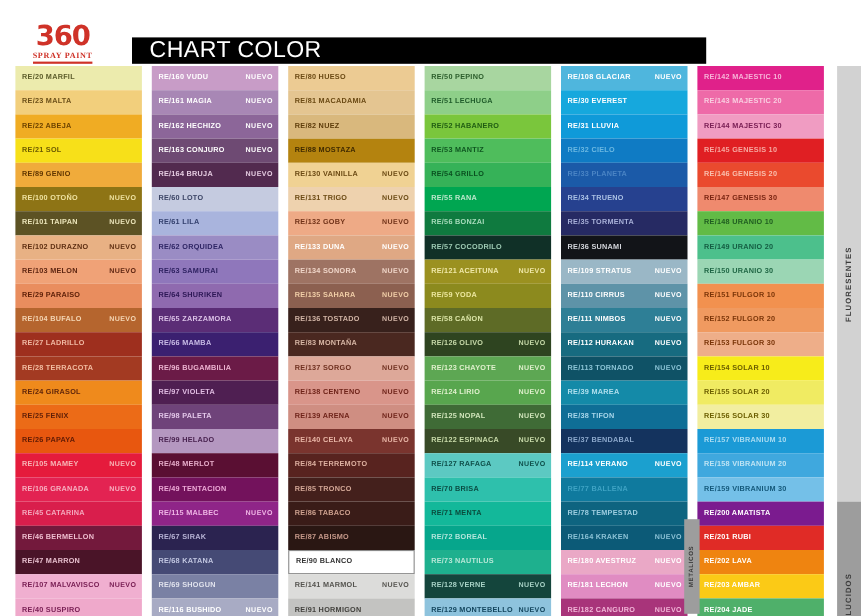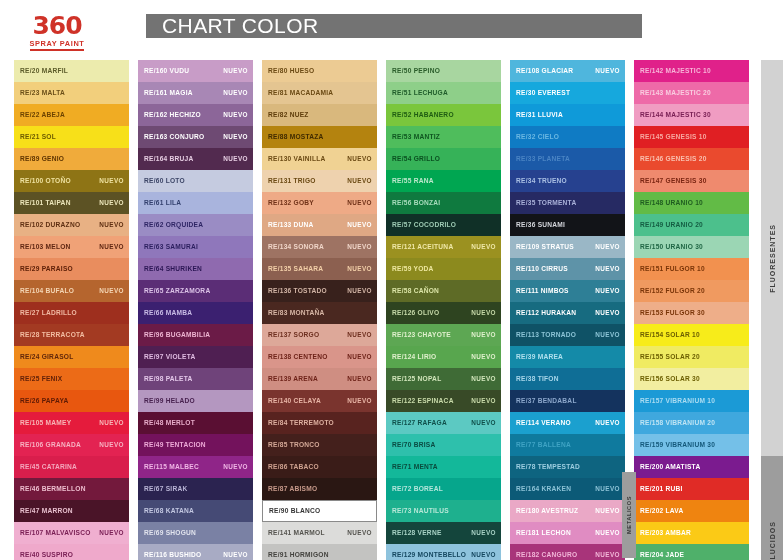--- a/index.html
+++ b/index.html
@@ -14,52 +14,51 @@
     width: 783px; height: 560px;
     background: #ffffff;
   }
 
   
   .header {
     position: absolute;
     left: 0; top: 14px;
     width: 642px; height: 44px;
     display: flex;
-    align-items: flex-start;
-    gap: 26px;
+    align-items: flex-end;
   }
   .logo-zone {
     width: 120px;
     display: flex;
     flex-direction: column;
     align-items: center;
     justify-content: center;
     padding-right: 6px;
   }
   .logo-360 {
     font-family: "DejaVu Sans", sans-serif;
     font-weight: bold;
     font-size: 25px;
     letter-spacing: -1px;
     color: #cf3228;
     line-height: 0.95;
   }
   .logo-sub {
-    font-family: Liberation Sans, sans-serif;
+    font-family: Liberation Serif, serif;
     font-weight: bold;
     font-size: 7.4px;
     letter-spacing: 0.6px;
     color: #cf3228;
     border-bottom: 2px solid #cf3228;
     padding-bottom: 1px;
     margin-top: 1px;
   }
   .title-bar {
     flex: 1;
-    background: #737373;
+    background: #000000;
     display: flex;
     align-items: center;
     justify-content: space-between;
     padding: 0 24px 0 16px;
   }
   .title-left, .title-right {
     color: #ffffff;
     font-size: 21px;
     letter-spacing: 0.4px;
     font-weight: 400;

